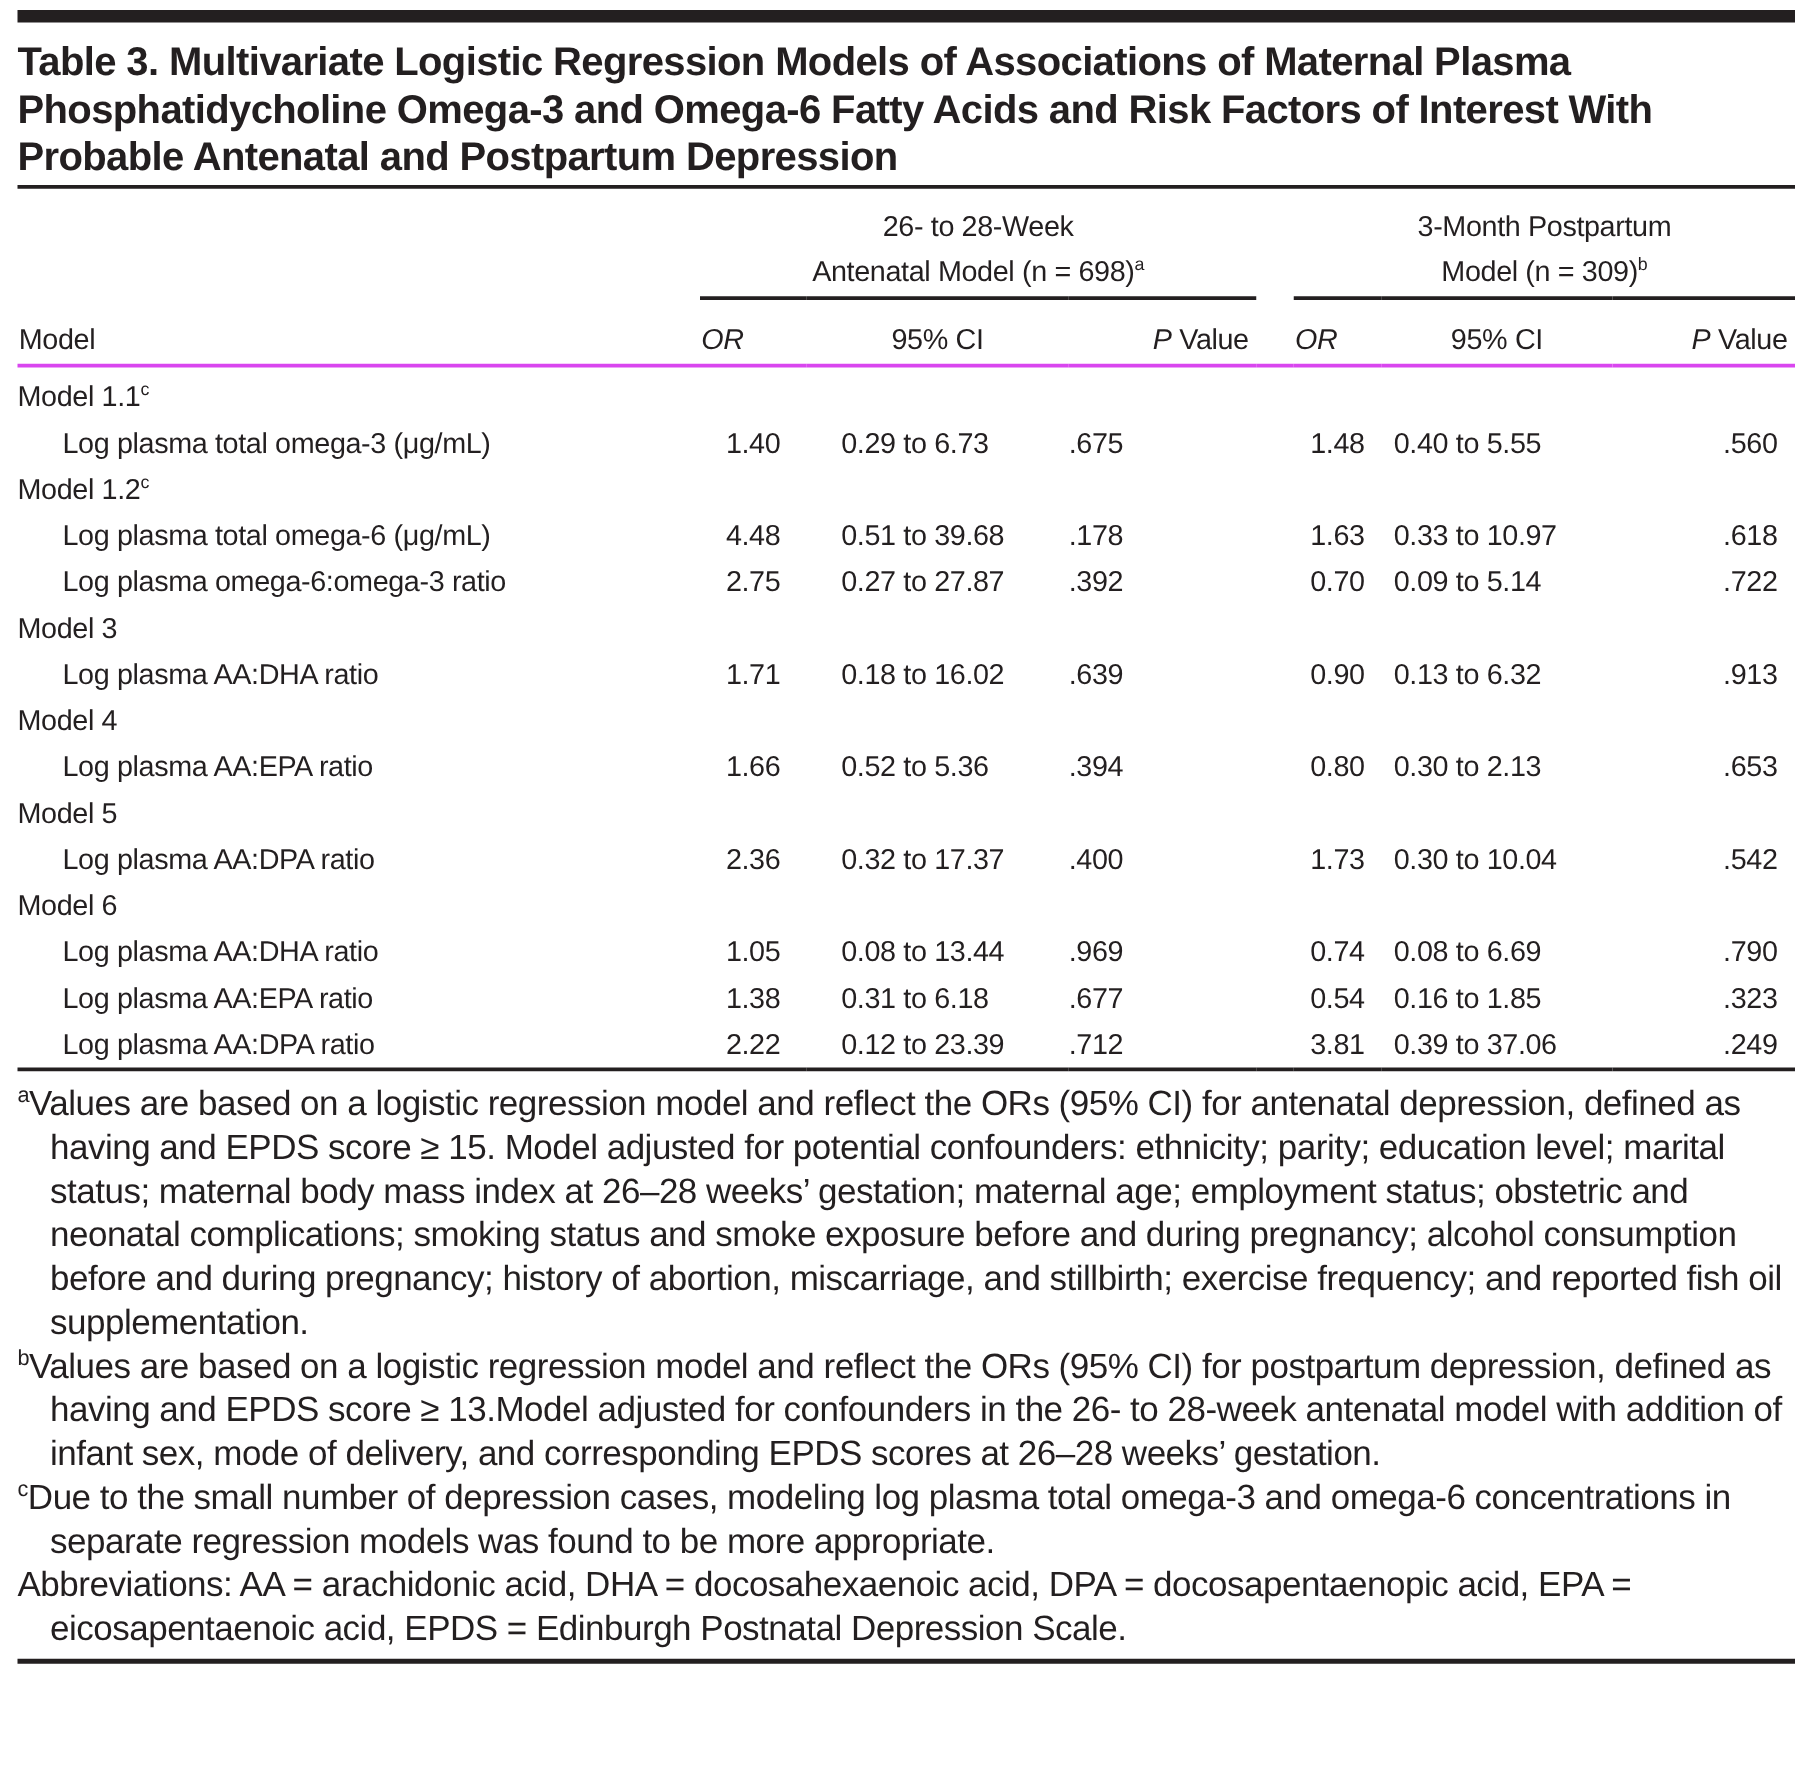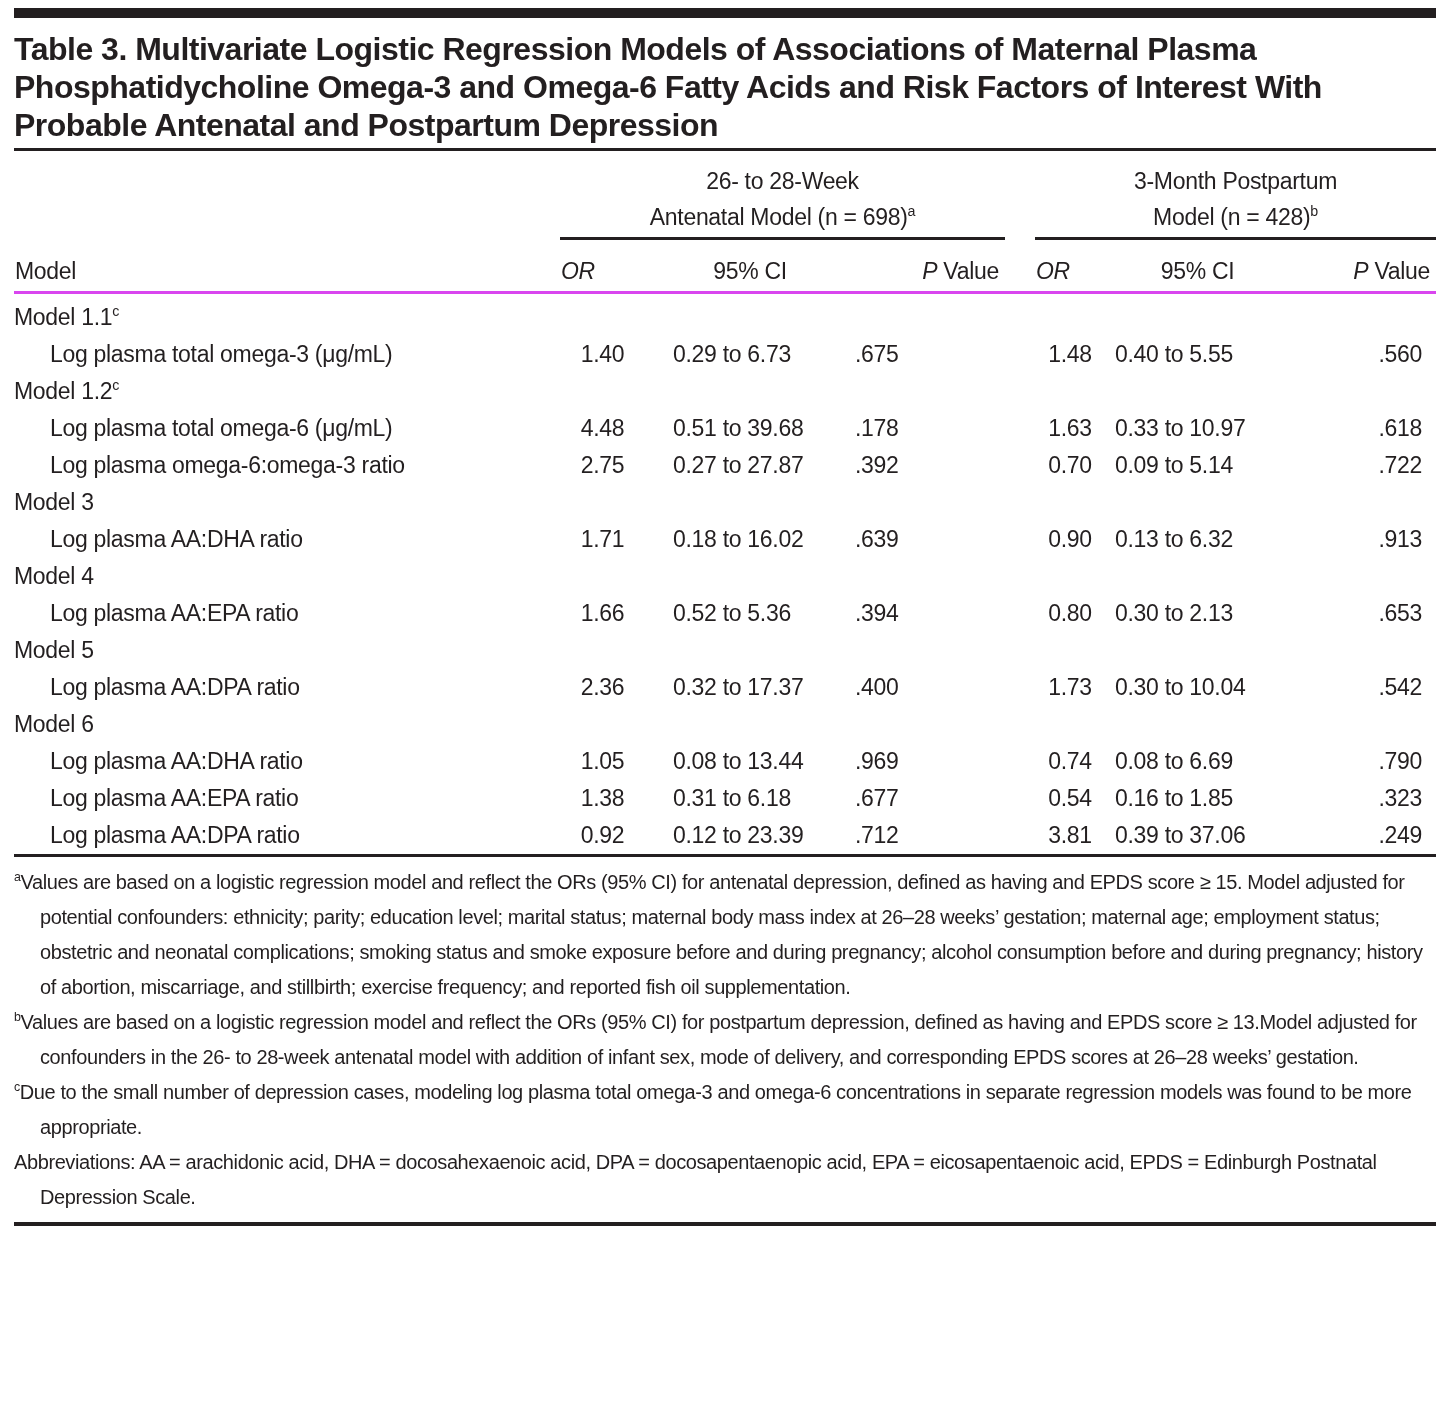--- a/index.html
+++ b/index.html
@@ -48,21 +48,21 @@
   td.sec { text-align: left; }
   td.lbl { padding-left: 36px; }
   td.aor, td.por { text-align: center; }
   td.aci { padding-left: 28px; }
   td.pci { padding-left: 10px; }
   td.ap  { text-align: left; padding-right: 18px; }
   td.pp  { text-align: right; padding-right: 14px; }
   tbody tr:last-child td { border-bottom: 3px solid #231f20; }
 
   
-  .footnotes { width: 1422px; padding-top: 8px; font-size: 20px; line-height: 35px; letter-spacing: -0.4px; }
+  .footnotes { width: 1422px; padding-top: 8px; font-size: 28px; line-height: 35px; letter-spacing: -0.4px; }
   .fn { padding-left: 26px; text-indent: -26px; }
   .bottom-rule { border-top: 4px solid #231f20; margin-top: 7px; width: 1422px; }
 </style>
 </head>
 <body>
 
 <div class="page">
   <div class="top-bar"></div>
 
   <h1 class="title">Table 3. Multivariate Logistic Regression Models of Associations of Maternal Plasma Phosphatidycholine Omega-3 and Omega-6 Fatty Acids and Risk Factors of Interest With Probable Antenatal and Postpartum Depression</h1>
@@ -82,21 +82,21 @@
     <thead>
       <tr class="group-row">
         <th class="empty"></th>
         <th class="group" colspan="3">
           <span>26- to 28-Week</span><br>
           <span>Antenatal Model (n = 698)</span><sup>a</sup>
         </th>
         <th class="gapcol"></th>
         <th class="group" colspan="3">
           <span>3-Month Postpartum</span><br>
-          <span>Model (n = 428)</span><sup>b</sup>
+          <span>Model (n = 309)</span><sup>b</sup>
         </th>
       </tr>
       <tr class="subhead-row">
         <th class="model-h">Model</th>
         <th class="or-h">OR</th>
         <th class="ci-h">95% CI</th>
         <th class="p-h"><i>P</i><span> Value</span></th>
         <th class="gapcol"></th>
         <th class="or-h">OR</th>
         <th class="ci-h">95% CI</th>
@@ -197,21 +197,21 @@
           <td class="aor">1.38</td>
           <td class="aci">0.31 to 6.18</td>
           <td class="ap">.677</td>
           <td class="gap"></td>
           <td class="por">0.54</td>
           <td class="pci">0.16 to 1.85</td>
           <td class="pp">.323</td>
         </tr>
         <tr>
           <td class="lbl">Log plasma AA:DPA ratio</td>
-          <td class="aor">0.92</td>
+          <td class="aor">2.22</td>
           <td class="aci">0.12 to 23.39</td>
           <td class="ap">.712</td>
           <td class="gap"></td>
           <td class="por">3.81</td>
           <td class="pci">0.39 to 37.06</td>
           <td class="pp">.249</td>
         </tr>
       </tbody>
   </table>
 

